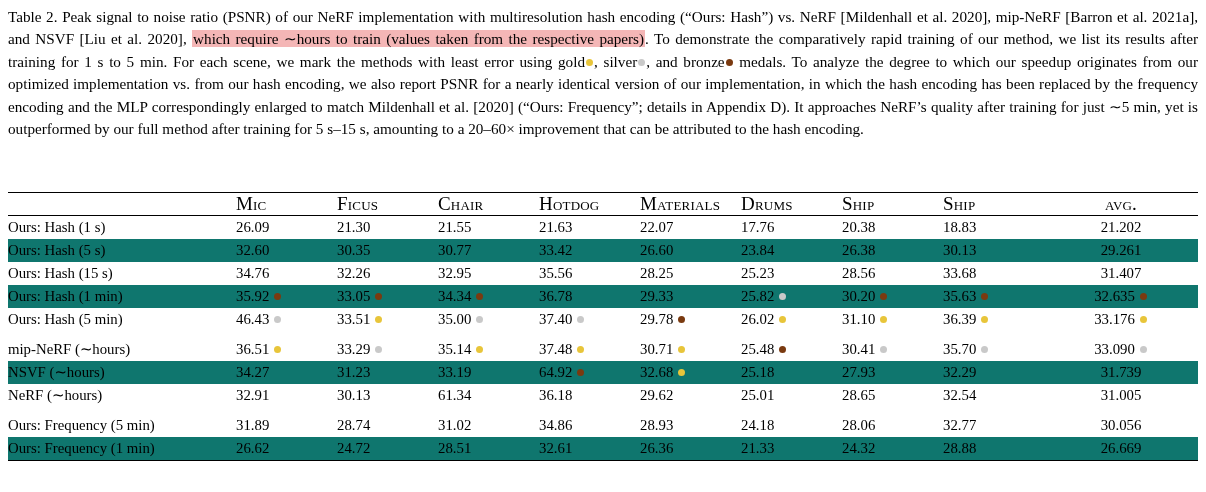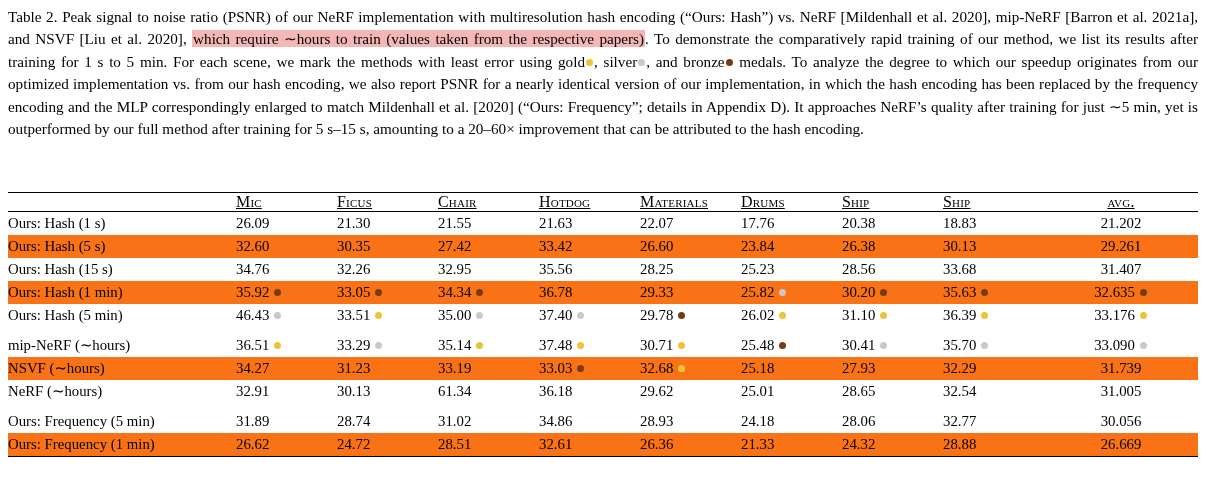--- a/index.html
+++ b/index.html
@@ -71,33 +71,32 @@
     border-top: 1.6px solid #000;
   }
   .rule-mid td, .rule-mid th {
     border-top: 0.9px solid #000;
   }
   .rule-bot td {
     border-bottom: 1.6px solid #000;
   }
   thead th {
     font-variant: small-caps;
-    font-size: 16px;
+    font-size: 19px;
     letter-spacing: 0.2px;
     padding: 7px 0 8px 0;
     vertical-align: bottom;
-    text-decoration: underline;
   }
   tbody td {
     height: 23px;
     line-height: 23px;
     white-space: nowrap;
   }
   tbody tr.shade td {
-    background: #f97316;
+    background: #0f766e;
   }
   td.rowlabel, th.rowlabel {
     padding-left: 12px;
     width: 228px;
   }
   td.val, th.val {
     width: 101px;
     padding-left: 2px;
   }
   td.val.last, th.val.last {
@@ -149,21 +148,21 @@
             <td class="val"><span class="num">22.07</span></td>
             <td class="val"><span class="num">17.76</span></td>
             <td class="val"><span class="num">20.38</span></td>
             <td class="val"><span class="num">18.83</span></td>
             <td class="val last"><span class="num">21.202</span></td>
           </tr>
           <tr class="shade">
             <td class="rowlabel">Ours: Hash (5 s)</td>
             <td class="val"><span class="num">32.60</span></td>
             <td class="val"><span class="num">30.35</span></td>
-            <td class="val"><span class="num">27.42</span></td>
+            <td class="val"><span class="num">30.77</span></td>
             <td class="val"><span class="num">33.42</span></td>
             <td class="val"><span class="num">26.60</span></td>
             <td class="val"><span class="num">23.84</span></td>
             <td class="val"><span class="num">26.38</span></td>
             <td class="val"><span class="num">30.13</span></td>
             <td class="val last"><span class="num">29.261</span></td>
           </tr>
           <tr>
             <td class="rowlabel">Ours: Hash (15 s)</td>
             <td class="val"><span class="num">34.76</span></td>
@@ -213,21 +212,21 @@
             <td class="val"><span class="num">25.48</span><span class="medal bronze" style="margin-left: 5px;"></span></td>
             <td class="val"><span class="num">30.41</span><span class="medal silver" style="margin-left: 5px;"></span></td>
             <td class="val"><span class="num">35.70</span><span class="medal silver" style="margin-left: 5px;"></span></td>
             <td class="val last"><span class="num">33.090</span><span class="medal silver" style="margin-left: 5px;"></span></td>
           </tr>
           <tr class="shade">
             <td class="rowlabel">NSVF (∼hours)</td>
             <td class="val"><span class="num">34.27</span></td>
             <td class="val"><span class="num">31.23</span></td>
             <td class="val"><span class="num">33.19</span></td>
-            <td class="val"><span class="num">33.03</span><span class="medal bronze" style="margin-left: 5px;"></span></td>
+            <td class="val"><span class="num">64.92</span><span class="medal bronze" style="margin-left: 5px;"></span></td>
             <td class="val"><span class="num">32.68</span><span class="medal gold" style="margin-left: 5px;"></span></td>
             <td class="val"><span class="num">25.18</span></td>
             <td class="val"><span class="num">27.93</span></td>
             <td class="val"><span class="num">32.29</span></td>
             <td class="val last"><span class="num">31.739</span></td>
           </tr>
           <tr>
             <td class="rowlabel">NeRF (∼hours)</td>
             <td class="val"><span class="num">32.91</span></td>
             <td class="val"><span class="num">30.13</span></td>

